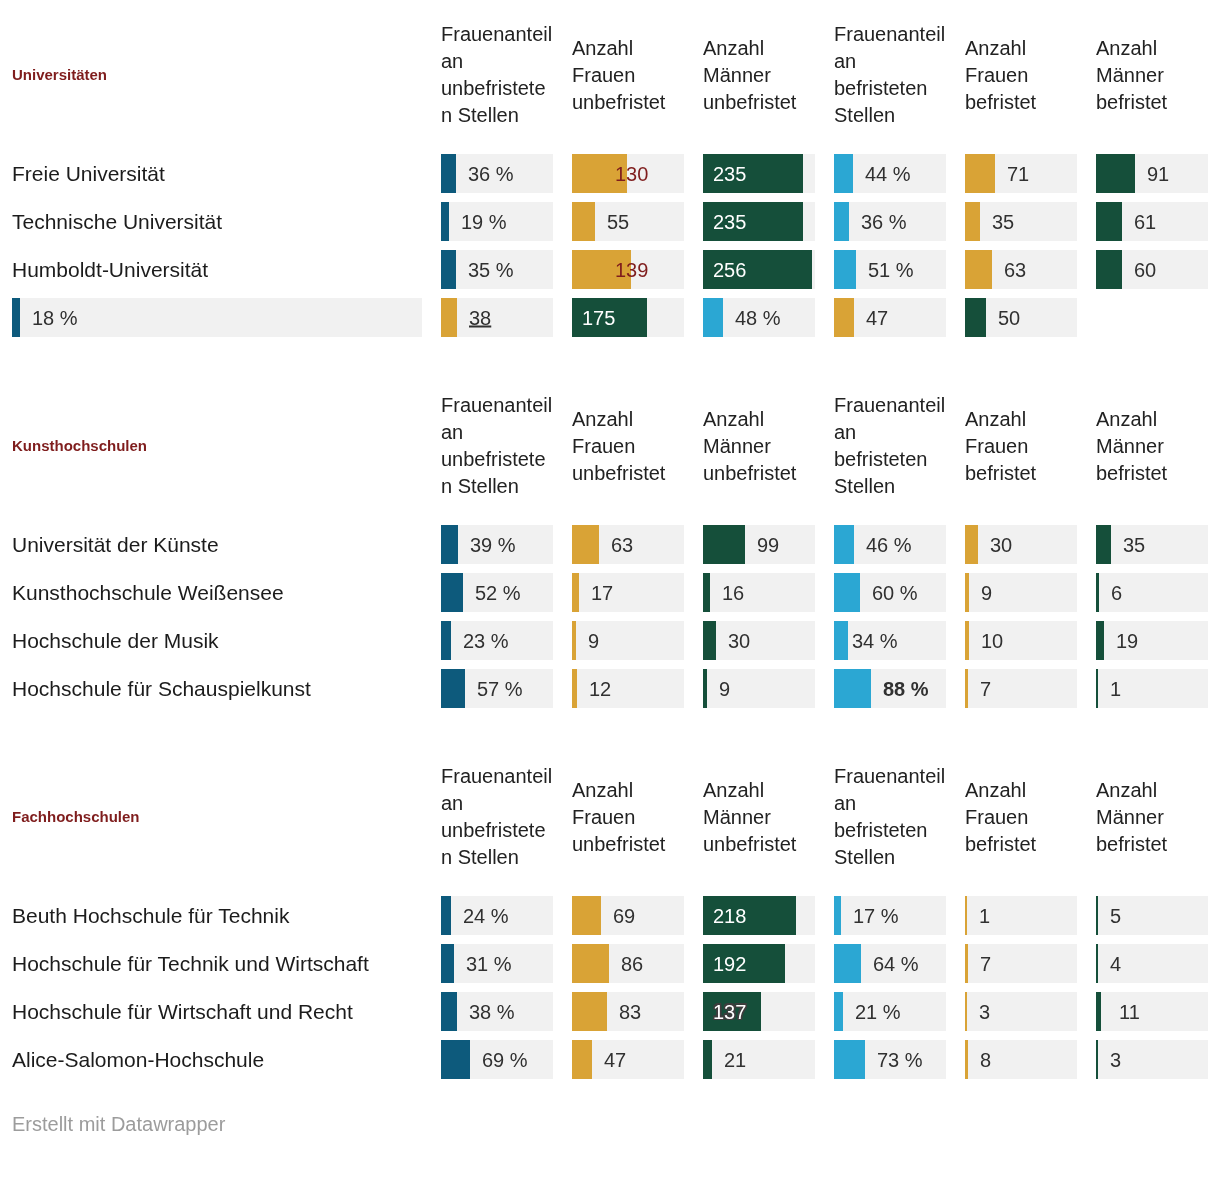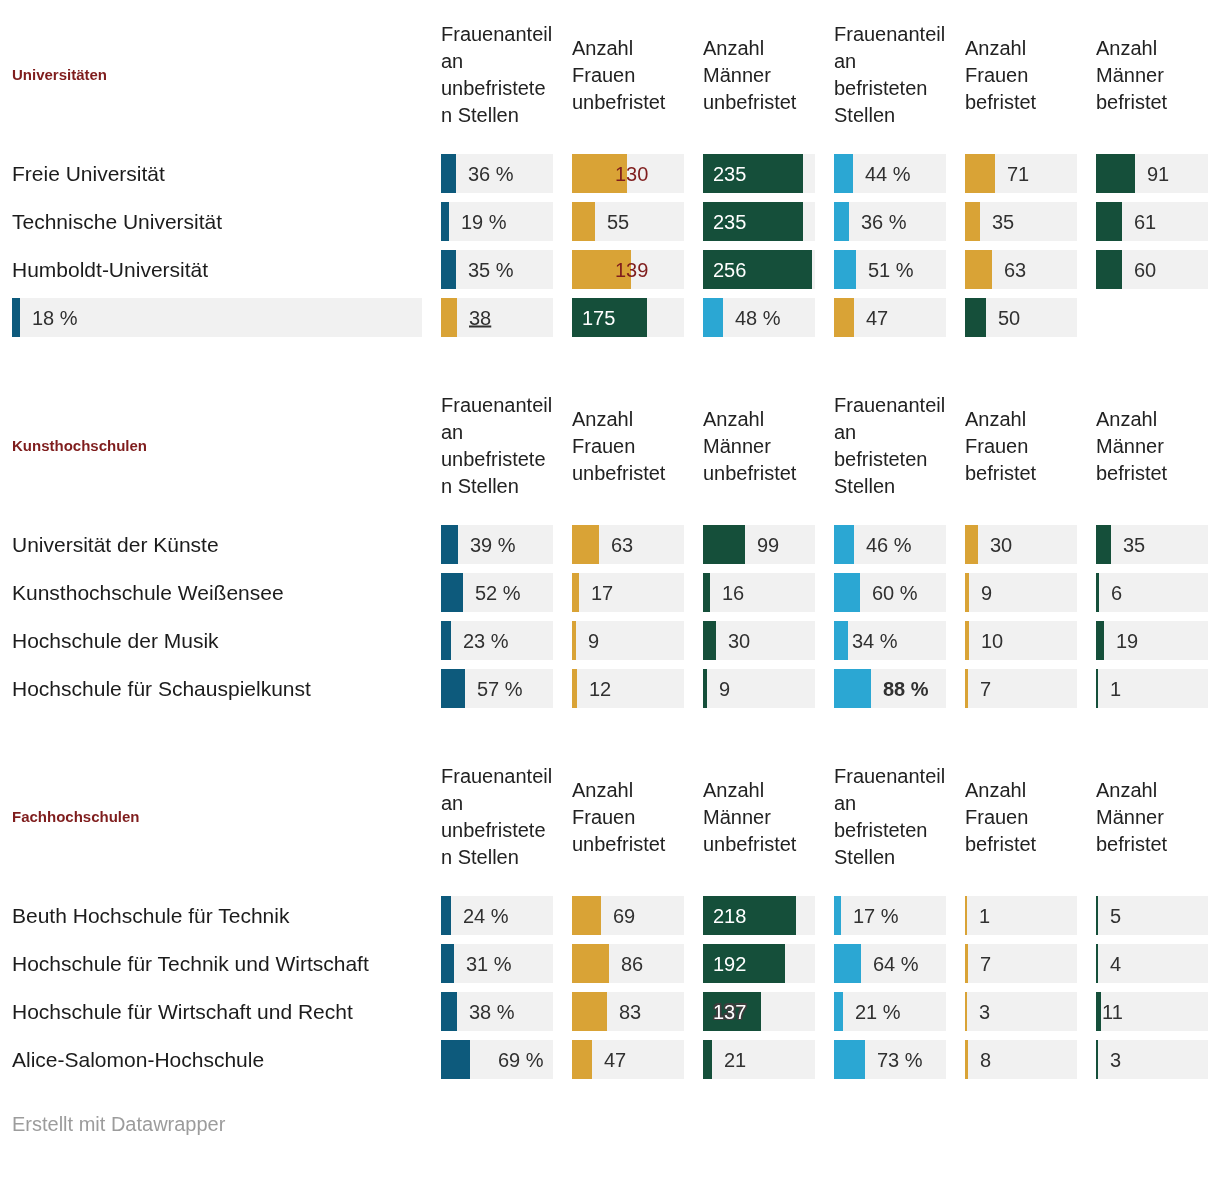--- a/index.html
+++ b/index.html
@@ -419,29 +419,29 @@
         <div class="bar-track">
           <div class="bar" style="width: 9px; background: rgb(43, 167, 211);"></div>
           <span class="bar-value" style="left: 21px;">21 %</span>
         </div>
         <div class="bar-track">
           <div class="bar" style="width: 2px; background: rgb(217, 163, 54);"></div>
           <span class="bar-value" style="left: 14px;">3</span>
         </div>
         <div class="bar-track">
           <div class="bar" style="width: 5px; background: rgb(21, 79, 58);"></div>
-          <span class="bar-value" style="left: 6px;">11</span>
+          <span class="bar-value" style="left: 23px;">11</span>
         </div>
       </div>
 
   <div class="data-row">
     <div class="row-label">Alice-Salomon-Hochschule</div>
   <div class="bar-track">
           <div class="bar" style="width: 29px; background: rgb(13, 90, 124);"></div>
-          <span class="bar-value" style="left: 41px; margin-left: 16px;">69 %</span>
+          <span class="bar-value" style="left: 41px;">69 %</span>
         </div>
         <div class="bar-track">
           <div class="bar" style="width: 20px; background: rgb(217, 163, 54);"></div>
           <span class="bar-value" style="left: 32px;">47</span>
         </div>
         <div class="bar-track">
           <div class="bar" style="width: 9px; background: rgb(21, 79, 58);"></div>
           <span class="bar-value" style="left: 21px;">21</span>
         </div>
         <div class="bar-track">

